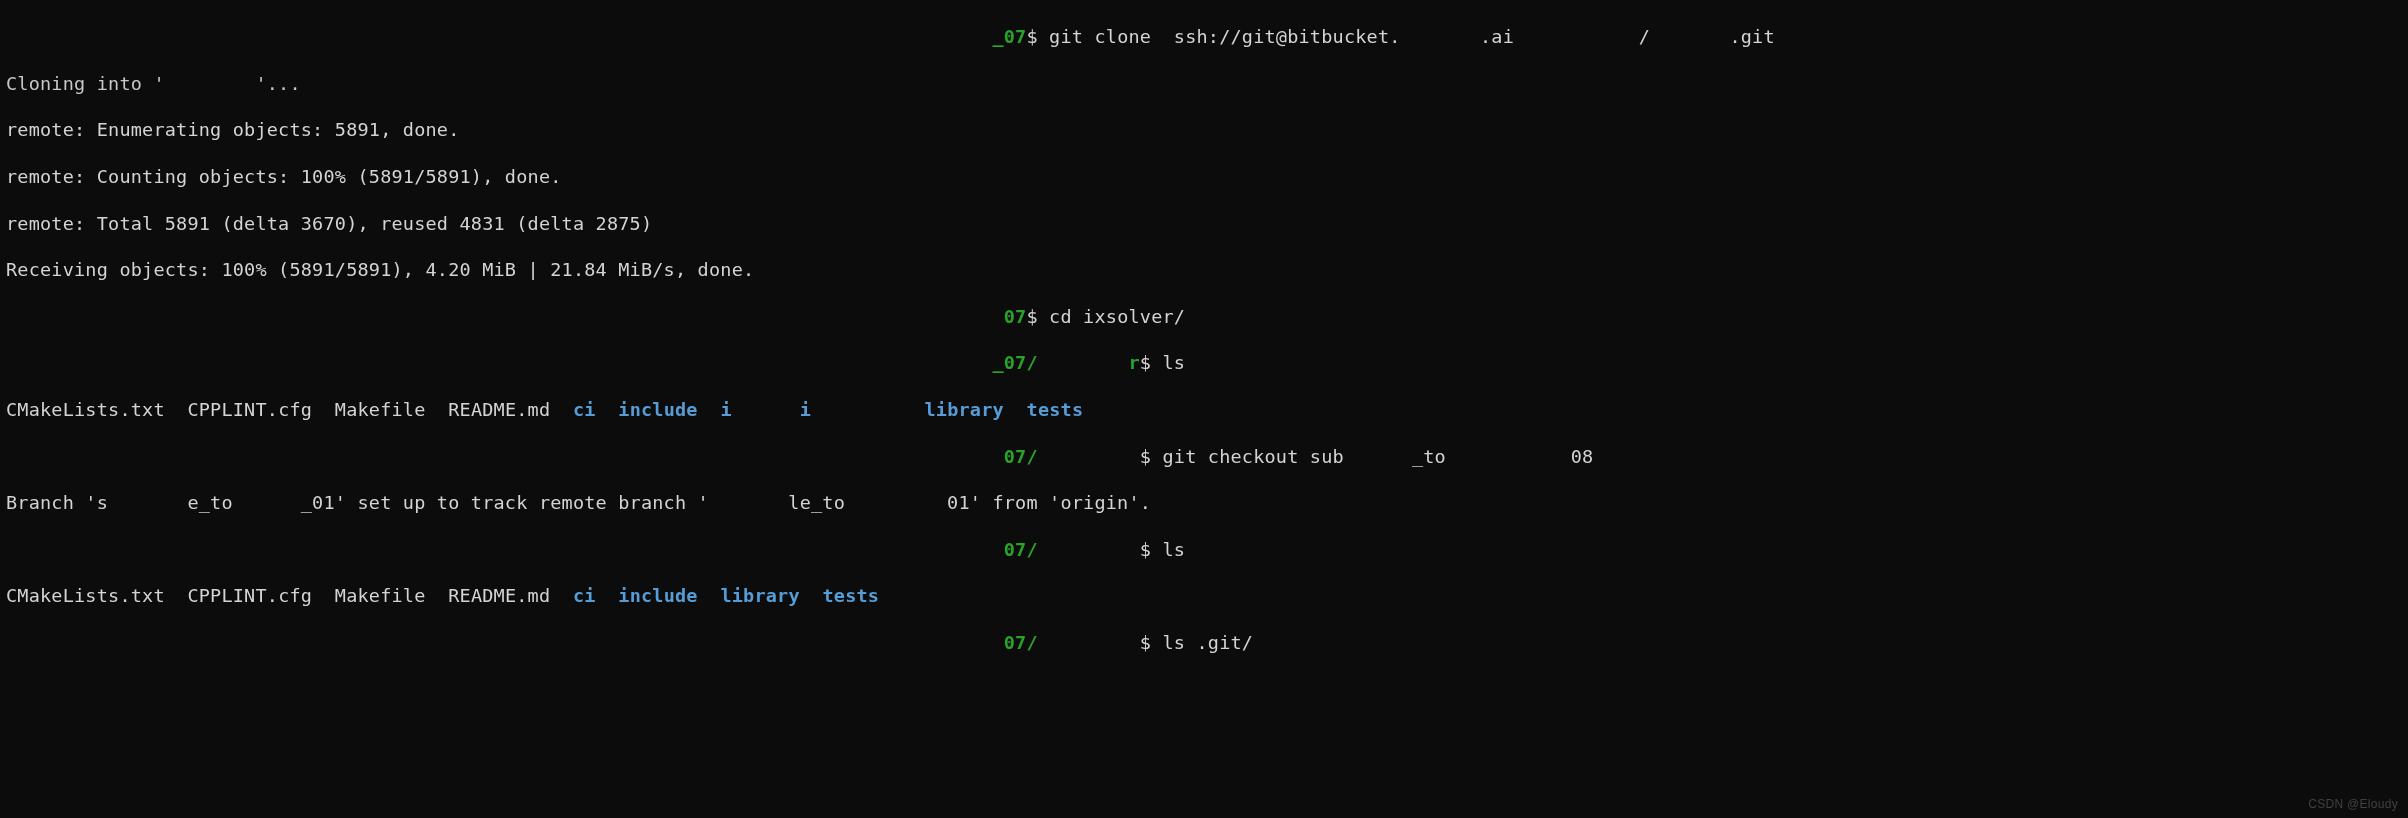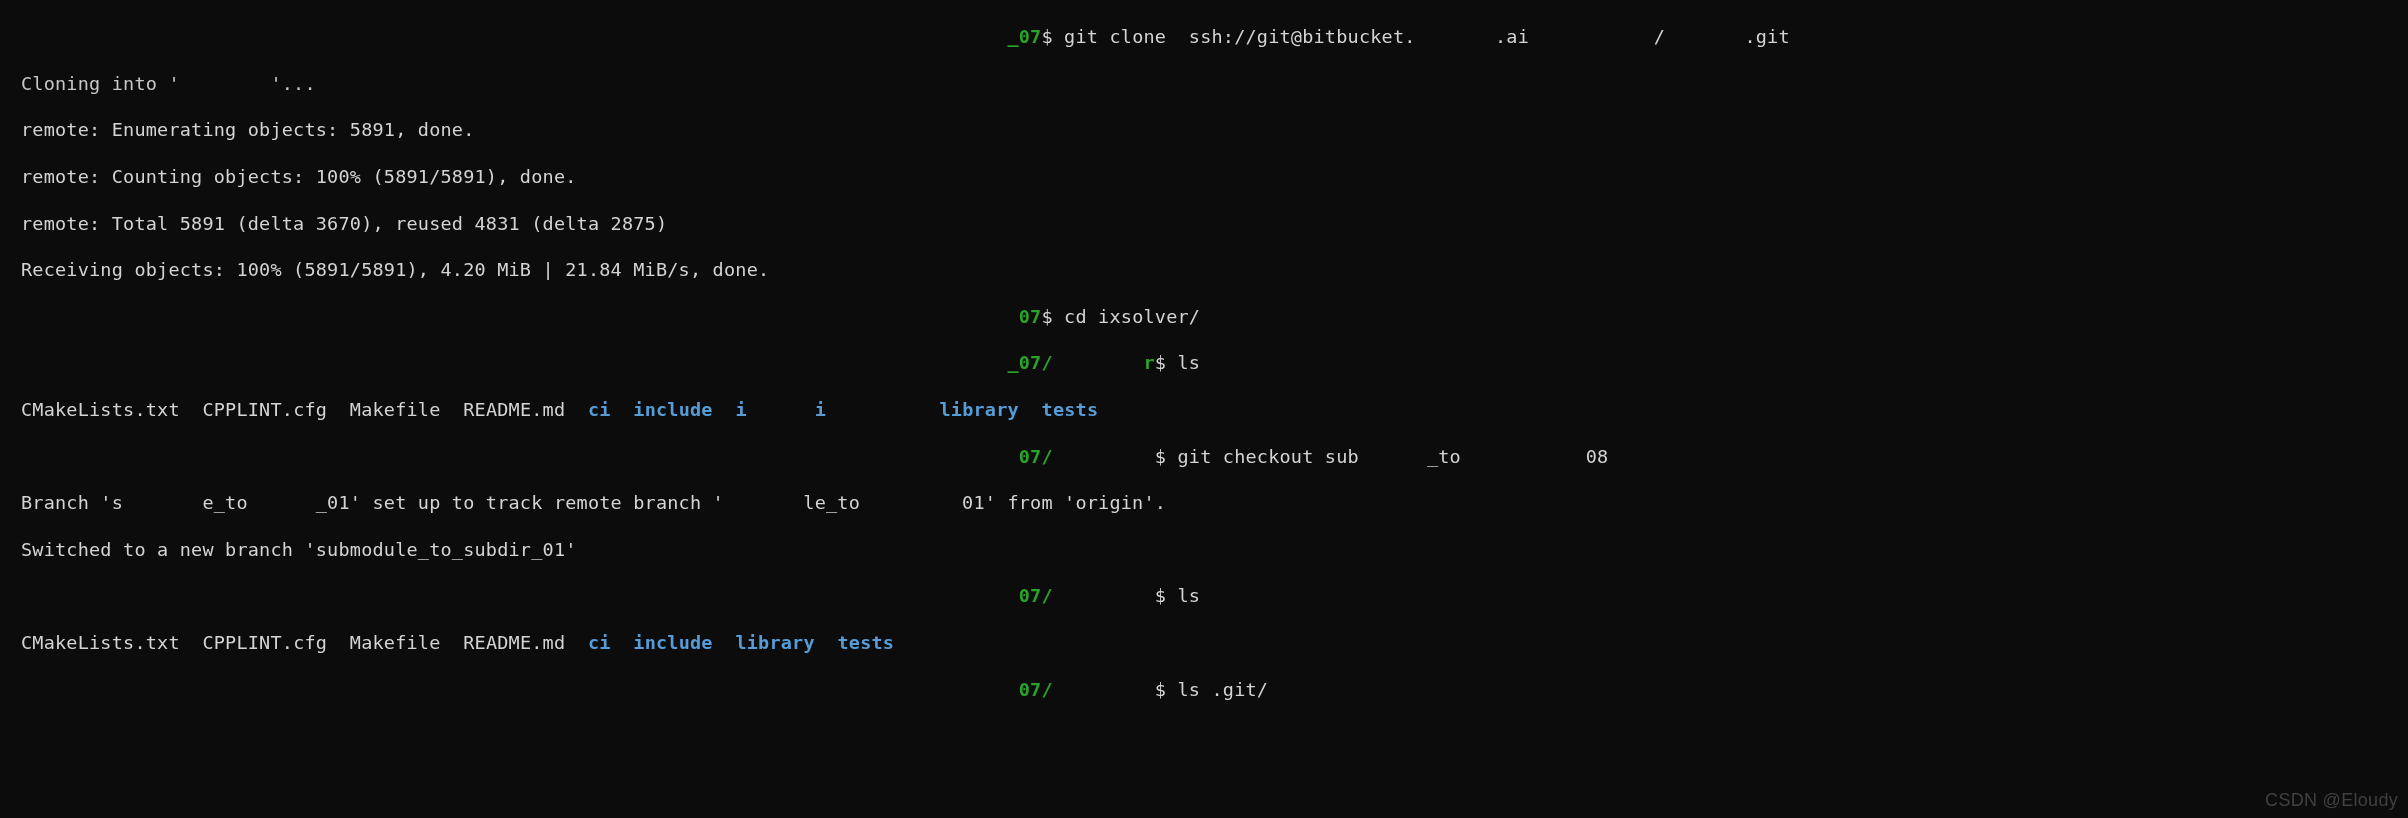--- a/index.html
+++ b/index.html
@@ -12,29 +12,29 @@
     line-height: 1.26;
     letter-spacing: 0.2px;
     width: 2408px;
     height: 818px;
     overflow: hidden;
   }
   .terminal {
     padding: 2px 6px;
     white-space: pre;
   }
-  .line { display: block; margin-left: 15px; }
+  .line { display: block; }
   .dir { color: #569cd6; font-weight: 600; text-align: right; }
   .green { color: #29a329; font-weight: 600; }
   .fade { color: #c8c8c8; }
   .watermark {
     position: fixed;
     right: 10px;
     bottom: 6px;
-    font-size: 18px;
+    font-size: 12px;
     color: #585858;
     font-family: Arial, sans-serif;
     opacity: 0.7;
     letter-spacing: 0.3px;
   }
 </style>
 </head>
 <body>
 
 <div class="terminal">
@@ -42,21 +42,20 @@
 <span class="line fade">Cloning into '        '...</span>
 <span class="line">remote: Enumerating objects: 5891, done.</span>
 <span class="line">remote: Counting objects: 100% (5891/5891), done.</span>
 <span class="line">remote: Total 5891 (delta 3670), reused 4831 (delta 2875)</span>
 <span class="line">Receiving objects: 100% (5891/5891), 4.20 MiB | 21.84 MiB/s, done.</span>
 <span class="line"><span class="green">                                                                                        07</span><span>$ cd ixsolver/</span></span>
 <span class="line"><span class="green">                                                                                       _07/        r</span><span>$ ls</span></span>
 <span class="line"><span>CMakeLists.txt</span>  <span>CPPLINT.cfg</span>  <span>Makefile</span>  <span>README.md</span>  <span class="dir">ci</span>  <span class="dir">include</span>  <span class="dir">i</span>      <span class="dir">i</span>          <span class="dir">library</span>  <span class="dir">tests</span></span>
 <span class="line"><span class="green">                                                                                        07/         </span><span>$ git checkout sub      _to           08</span></span>
 <span class="line">Branch 's       e_to      _01' set up to track remote branch '       le_to         01' from 'origin'.</span>
-<span class="line">Switched to a new branch 'submodule_to_subdir_01'</span>
 <span class="line"><span class="green">                                                                                        07/         </span><span>$ ls</span></span>
 <span class="line"><span>CMakeLists.txt</span>  <span>CPPLINT.cfg</span>  <span>Makefile</span>  <span>README.md</span>  <span class="dir">ci</span>  <span class="dir">include</span>  <span class="dir">library</span>  <span class="dir">tests</span></span>
 <span class="line"><span class="green">                                                                                        07/         </span><span>$ ls .git/</span></span>
 <span class="line">                    </span>
 
 
 
 
 
 

